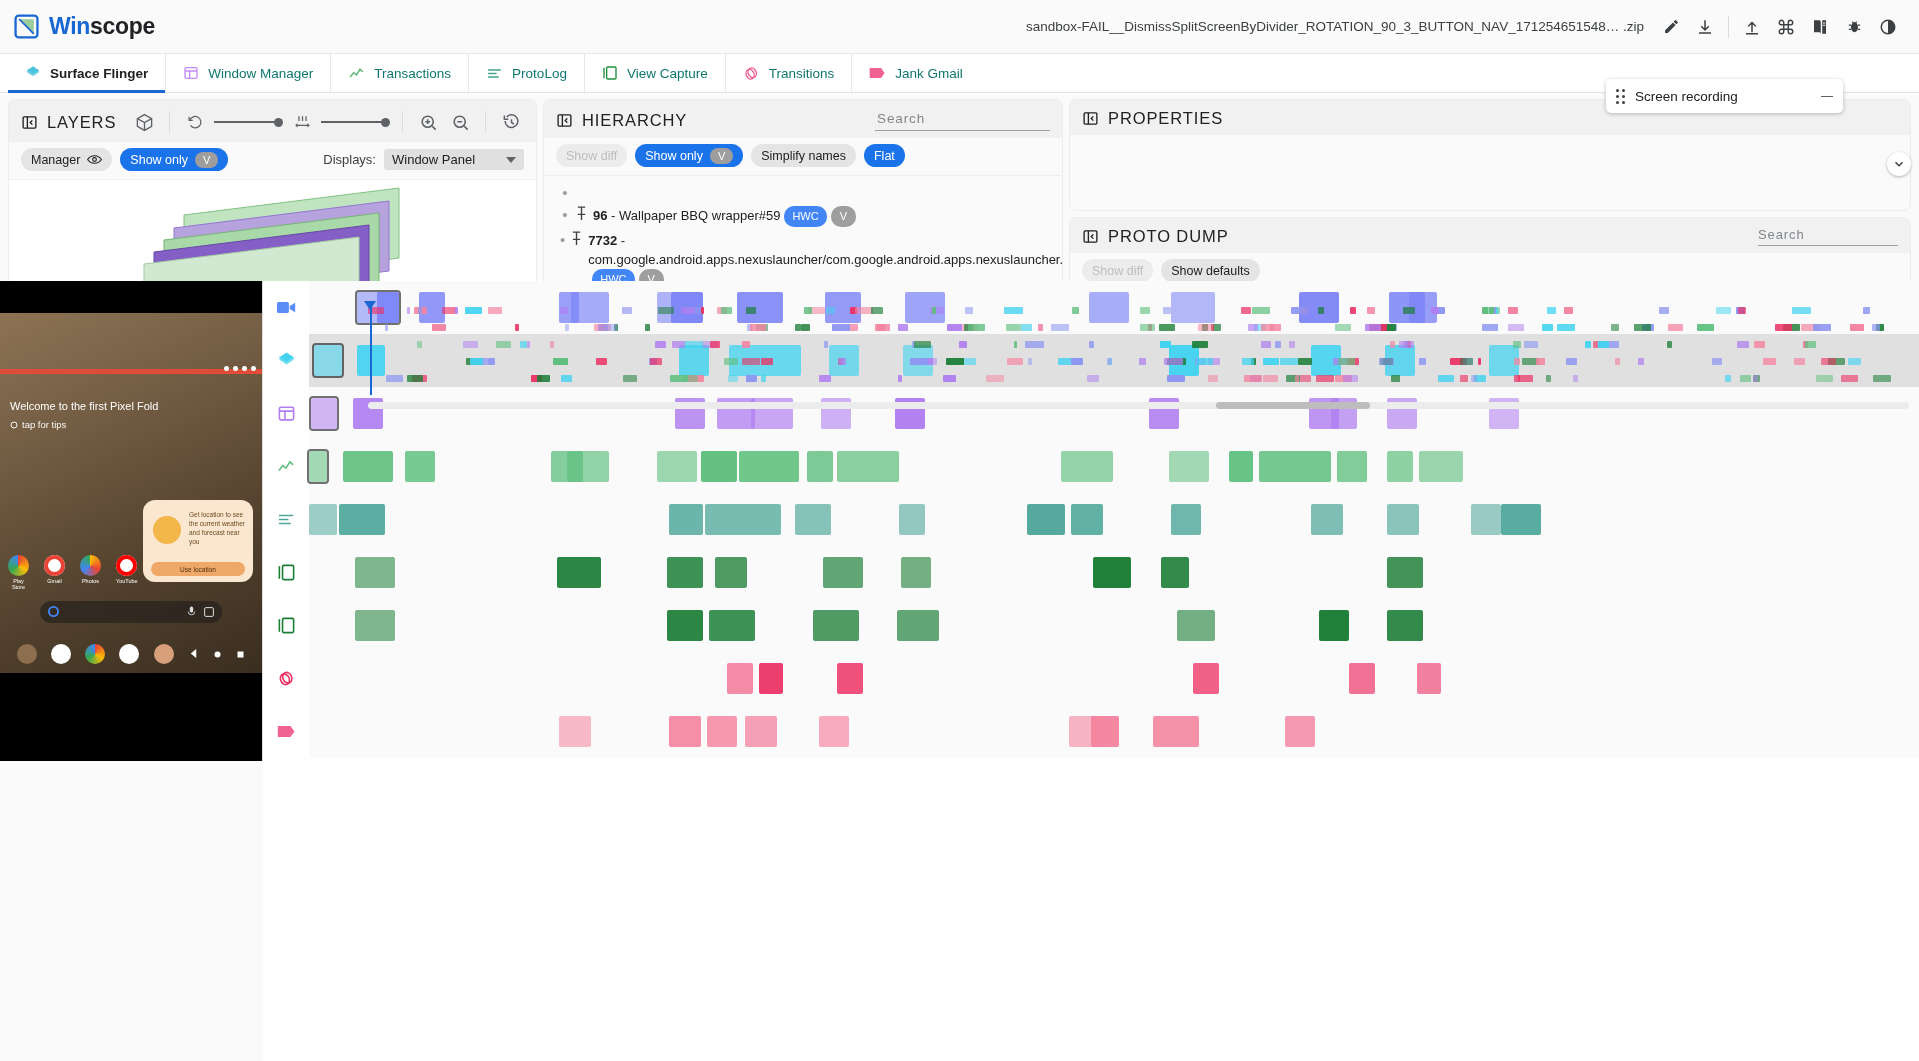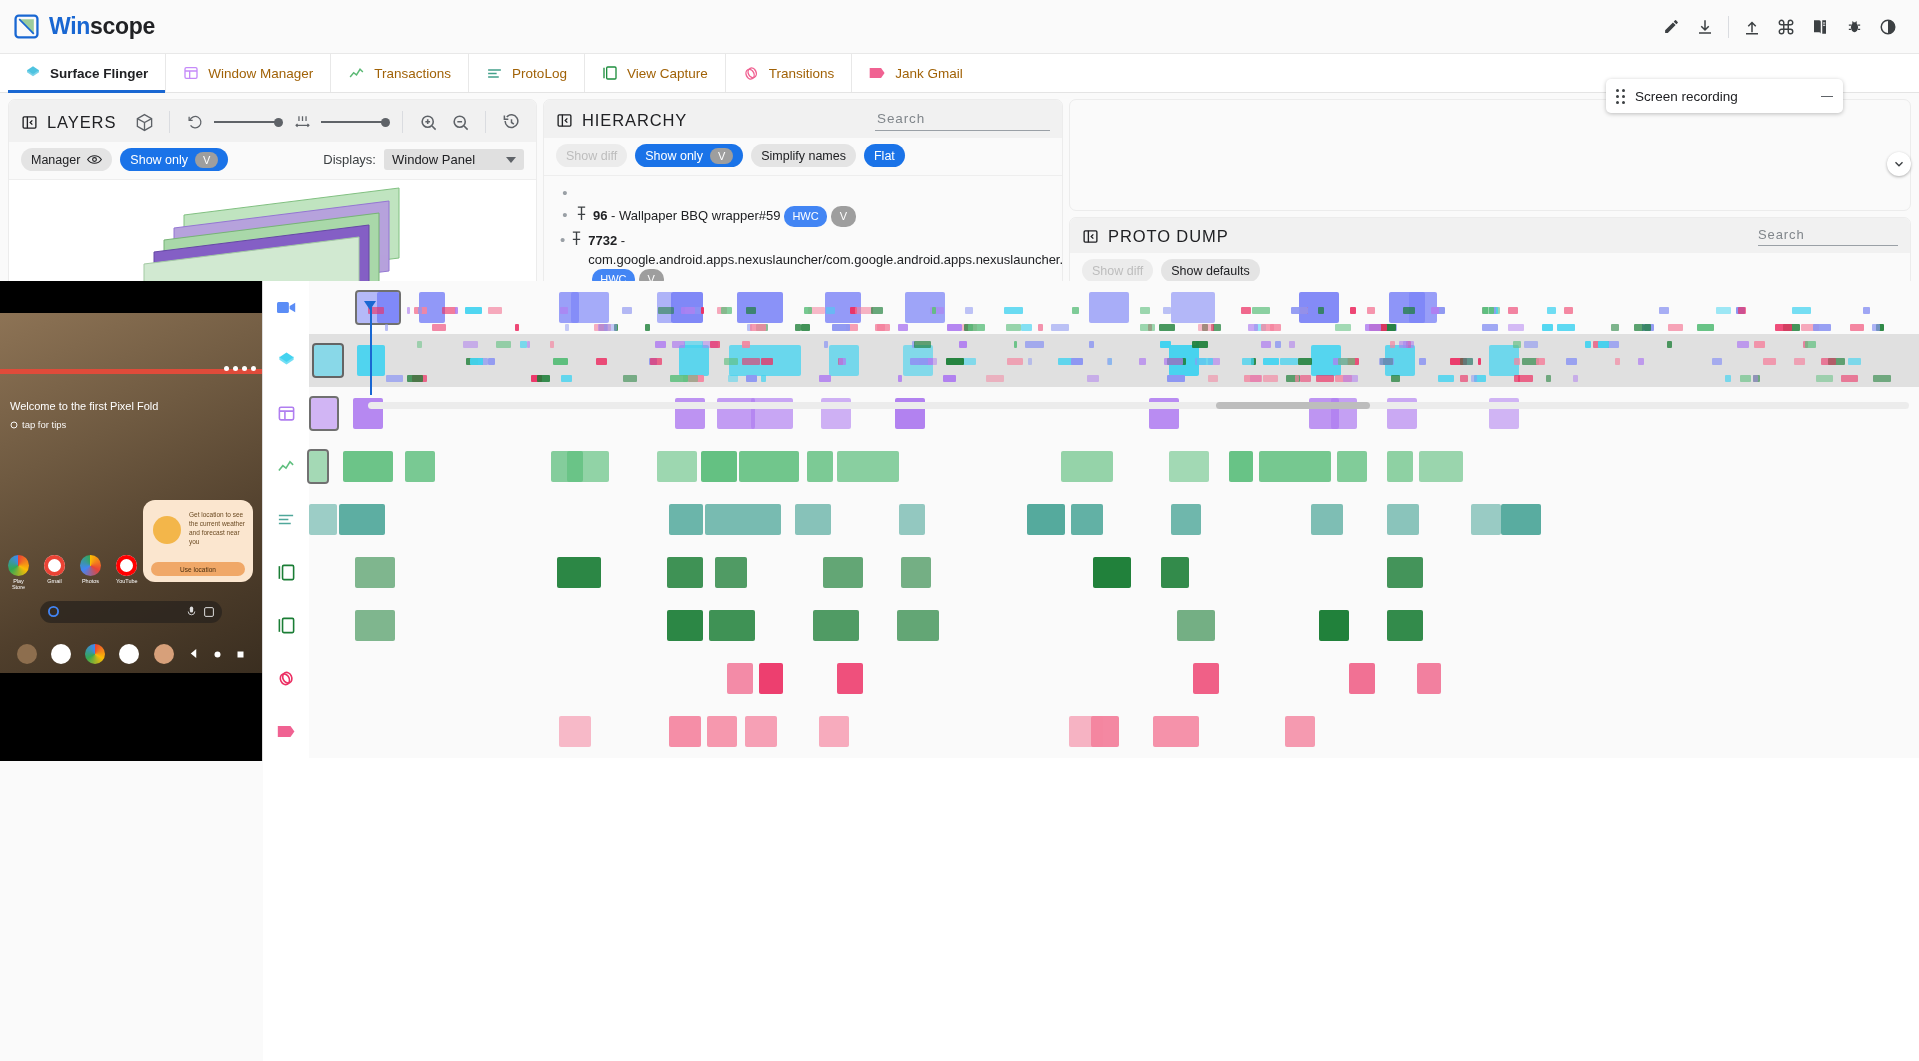--- a/index.html
+++ b/index.html
@@ -32,21 +32,21 @@
   }
   .vsep { width:1px; height:22px; background:#dadce0; margin: 0 6px;}
 
   
   .tabs {
     height: 39px; min-height:39px; display: flex; align-items: stretch; background: #fff;
     border-bottom: 1px solid #e4e4e4; padding-left: 8px;
   }
   .tab {
     display: flex; align-items: center; gap: 9px; padding: 0 17px;
-    font-size: 13.5px; color: #a16207; cursor: pointer; position: relative;
+    font-size: 13.5px; color: #0f766e; cursor: pointer; position: relative;
     border-right: 1px solid #e8e8e8; white-space: nowrap;
   }
   .tab:last-child { border-right: none; }
   .tab.active { color: #202124; font-weight: 600; }
   .tab.active::after {
     content:''; position:absolute; left:0; right:0; bottom:-1px; height:3px; background:#1967d2;
   }
   .tab svg { display:block; }
 
   
@@ -209,20 +209,21 @@
         <svg width="25" height="25" viewBox="0 0 24 24">
           <rect x="1.5" y="1.5" width="21" height="21" rx="3" fill="none" stroke="#1967d2" stroke-width="2.2"></rect>
           <path d="M5 5 h14 v14 z" fill="#9ccc9c"></path>
           <path d="M5 5 L19 19" stroke="#1967d2" stroke-width="1.6" fill="none"></path>
         </svg>
       </span>
       <span class="brand-text"><span class="b1">Win</span><span>scope</span></span>
     </div>
 
     <div class="topbar-right">
+      <span class="filename">sandbox-FAIL__DismissSplitScreenByDivider_ROTATION_90_3_BUTTON_NAV_171254651548… .zip</span>
 
       <span class="ticon" title="edit">
         <svg width="17" height="17" viewBox="0 0 24 24" fill="currentColor">
             <path d="M3 17.25V21h3.75L17.81 9.94l-3.75-3.75L3 17.25zM20.71 7.04a1 1 0 0 0 0-1.41l-2.34-2.34a1 1 0 0 0-1.41 0l-1.83 1.83 3.75 3.75 1.83-1.83z"></path>
           </svg>
       </span>
       <span class="ticon" title="download">
         <svg width="18" height="18" viewBox="0 0 24 24" fill="none" stroke="currentColor" stroke-width="2">
             <path d="M12 3v12M7 11l5 5 5-5M4 20h16"></path>
           </svg>
@@ -466,20 +467,29 @@
                 <path d="M2 1h8M6 1v8M2 9h8M6 9v6"></path>
               </svg></span>
           <span class="tree-text"><b>7732</b><span> - com.google.android.apps.nexuslauncher/com.google.android.apps.nexuslauncher.NexusLauncherActivity#4773</span><span class="badge-hwc">HWC</span><span class="badge-v">V</span></span>
         </div>
 
       </div>
     </div>
 
     <div class="col-props">
       <div class="card" style="height:112px;">
+        <div class="card-title">
+          <span class="collapse-ico">
+            <svg width="17" height="17" viewBox="0 0 24 24" fill="none" stroke="currentColor" stroke-width="1.9">
+                <rect x="3" y="4" width="18" height="16" rx="1.5"></rect>
+                <path d="M9 4v16M16 9l-3 3 3 3"></path>
+              </svg>
+          </span>
+          <span>PROPERTIES</span>
+        </div>
       </div>
 
       <div class="card" style="flex:1;">
         <div class="card-title">
           <span class="collapse-ico">
             <svg width="17" height="17" viewBox="0 0 24 24" fill="none" stroke="currentColor" stroke-width="1.9">
                 <rect x="3" y="4" width="18" height="16" rx="1.5"></rect>
                 <path d="M9 4v16M16 9l-3 3 3 3"></path>
               </svg>
           </span>

